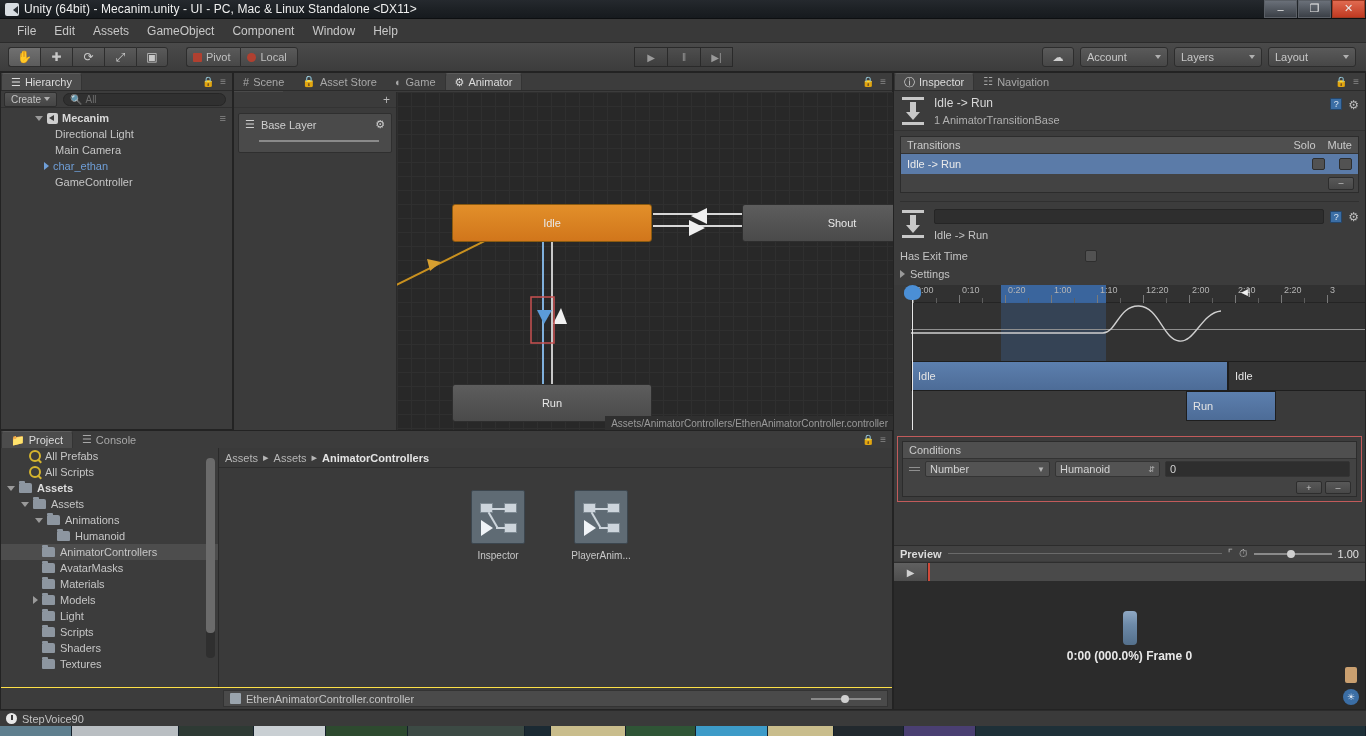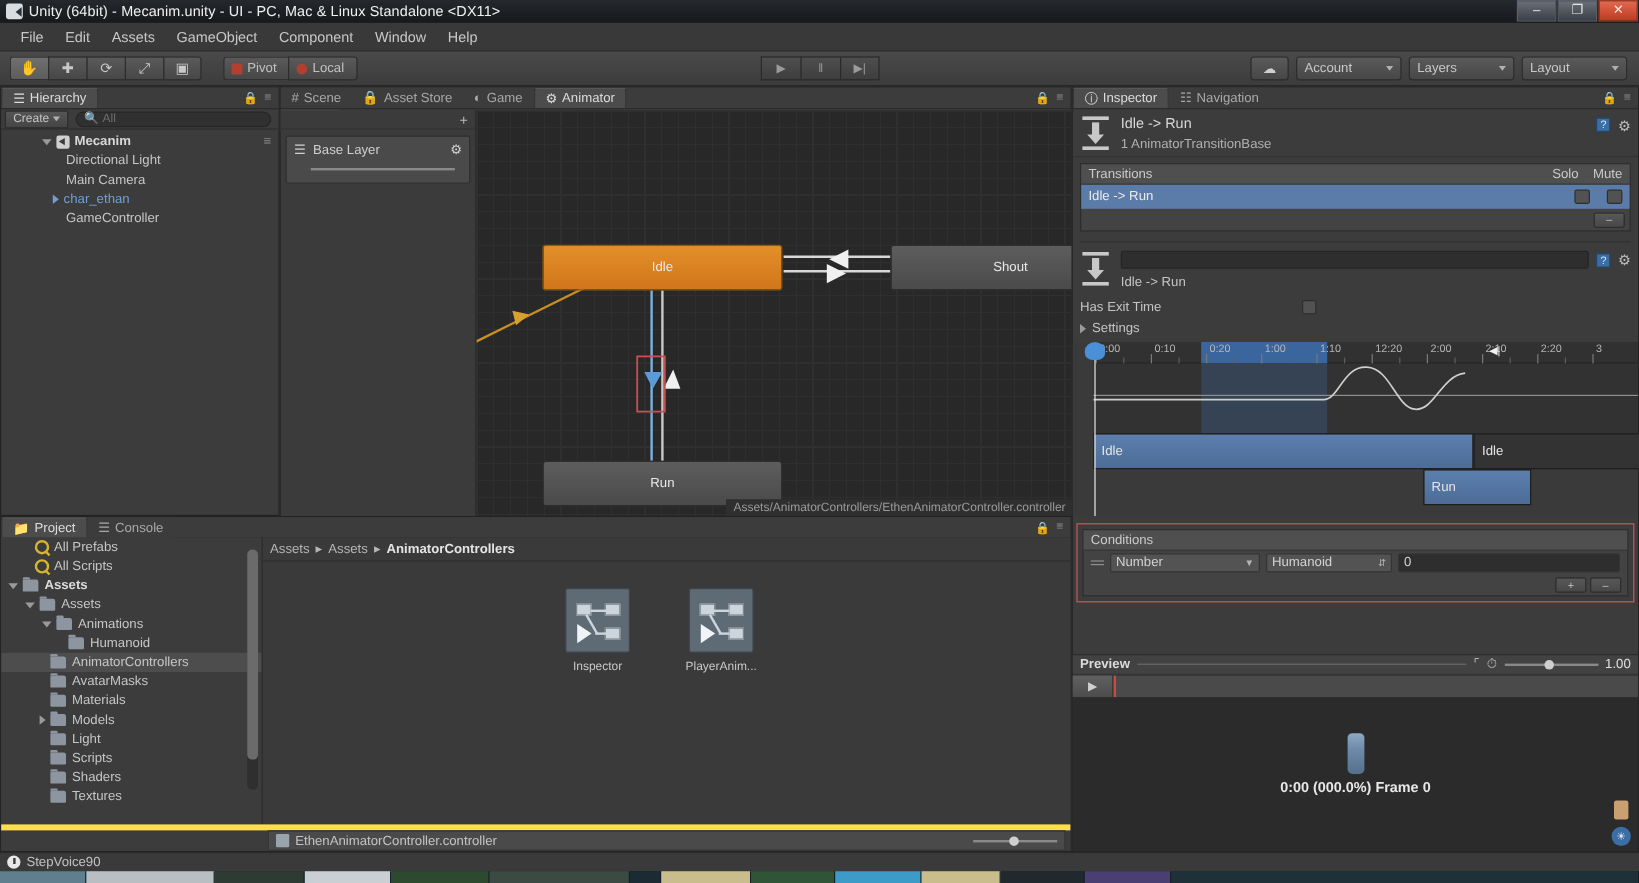--- a/index.html
+++ b/index.html
@@ -282,21 +282,21 @@
   #proj-right{position:absolute;left:218px;top:17px;right:0;bottom:22px;background:#3a3a3a;}
   #breadcrumb{height:20px;display:flex;align-items:center;padding-left:6px;gap:5px;font-size:11px;color:#b6b6b6;border-bottom:1px solid #2e2e2e;}
   #breadcrumb .cur{font-weight:bold;color:#e4e4e4;}
   #assets-grid{display:flex;gap:33px;padding:22px 0 0 244px;}
   .asset{width:70px;display:flex;flex-direction:column;align-items:center;gap:6px;}
   .asset-thumb{width:54px;height:54px;background:#5f6b74;border:1px solid #3c464e;border-radius:2px;position:relative;}
   .asset-thumb .nb{position:absolute;background:#cdd5dc;border:1px solid #7d8992;}
   .asset-thumb .ln{position:absolute;background:#cdd5dc;}
   .asset-thumb .tri{position:absolute;width:0;height:0;border-top:8px solid transparent;border-bottom:8px solid transparent;border-left:12px solid #f0f4f8;border-right:none;margin:0;}
   .asset-name{font-size:10px;color:#c8c8c8;white-space:nowrap;}
-  #proj-footer{position:absolute;left:0;right:0;bottom:0;height:22px;background:#3c3c3c;border-top:5px solid #fde047;display:flex;align-items:center;}
+  #proj-footer{position:absolute;left:0;right:0;bottom:0;height:22px;background:#3c3c3c;border-top:1px solid #fde047;display:flex;align-items:center;}
   #proj-footer .pf-left{width:218px;height:22px;}
   #proj-footer .pf-right{flex:1;height:17px;margin:2px 4px;background:#4a4a4a;border:1px solid #333;display:flex;align-items:center;padding:0 6px;gap:5px;font-size:11px;color:#c4c4c4;}
   .ctrl-icon{width:11px;height:11px;background:#9aa4ad;border-radius:1px;flex:none;}
   .zoom-slider{margin-left:auto;width:70px;height:2px;background:#8a8a8a;position:relative;}
   .zoom-slider .k{position:absolute;left:30px;top:-3px;width:8px;height:8px;background:#cfcfcf;border-radius:50%;}
 
   
   #statusbar{left:0;top:710px;width:1366px;height:16px;background:#3a3a3a;border-top:1px solid #2b2b2b;display:flex;align-items:center;padding-left:6px;gap:5px;font-size:11px;color:#c2c2c2;}
   .warn-icon{width:11px;height:11px;background:#e8e8e8;border-radius:50%;position:relative;}
   .warn-icon::after{content:"";position:absolute;left:4.5px;top:2px;width:2px;height:5px;background:#3a3a3a;}

